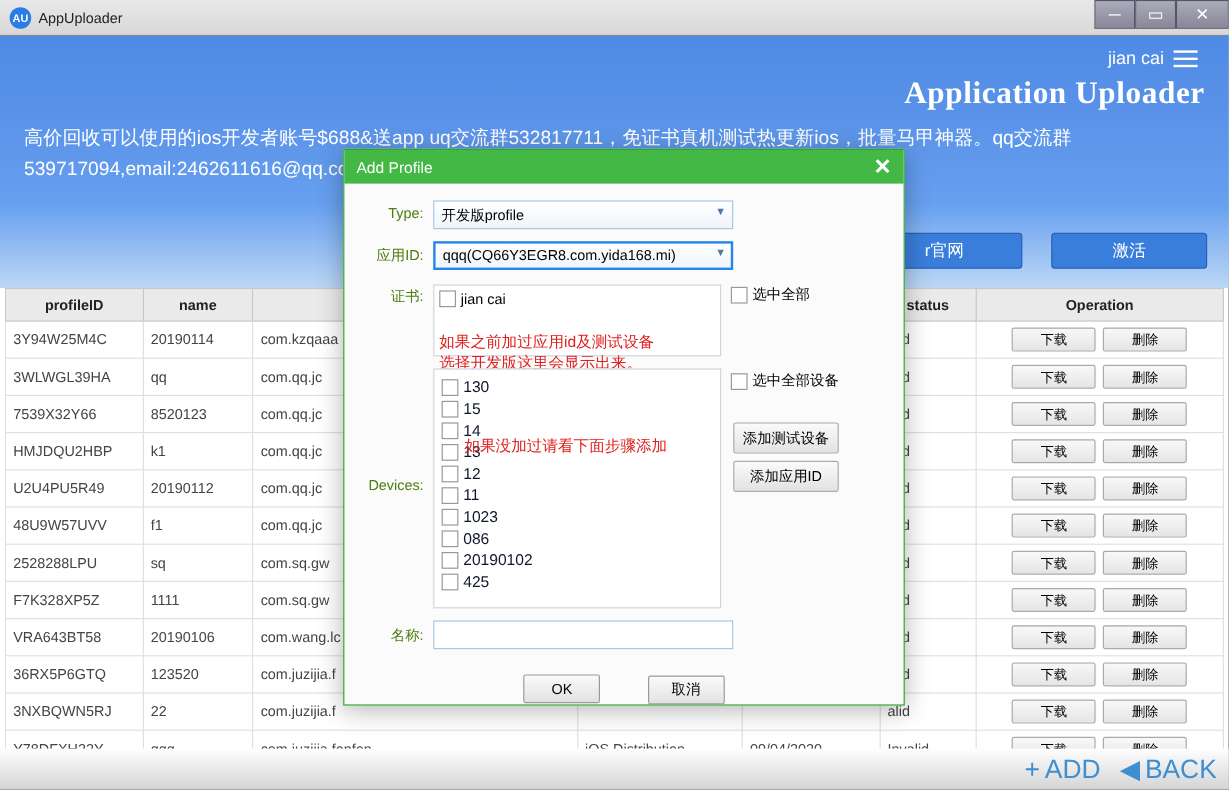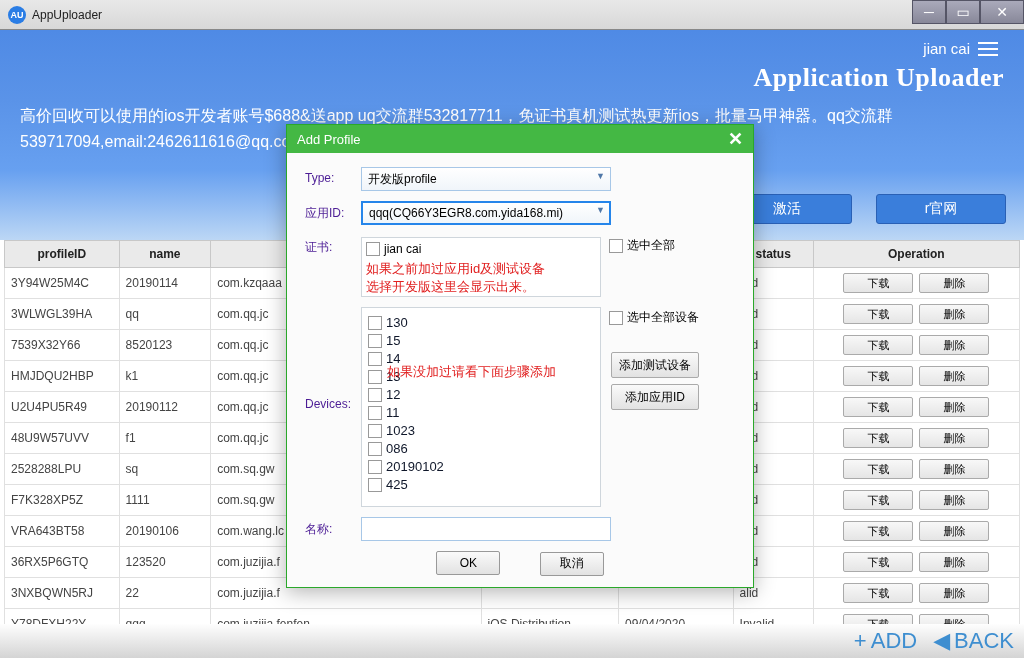--- a/index.html
+++ b/index.html
@@ -26,36 +26,36 @@
     td { border: 1px solid #e0e0e0; padding: 5px 6px; color: #444; white-space: nowrap; overflow: hidden; }
     .opcell { display: flex; gap: 6px; justify-content: center; }
     .opbtn { width: 70px; height: 20px; background: linear-gradient(#f8f8f8, #e5e5e5); border: 1px solid #aaa; border-radius: 2px; font-size: 11px; cursor: pointer; }
     .footer { position: absolute; bottom: 0; left: 0; right: 0; height: 34px; background: linear-gradient(to bottom, #fefefe, #d4d4d4); display: flex; justify-content: flex-end; align-items: center; padding: 0 10px; gap: 16px; }
     .footlink { font-size: 22px; color: #3e8ed0; cursor: pointer; display: flex; align-items: center; gap: 4px; }
     .modal { position: absolute; top: 94px; left: 286px; width: 468px; height: 464px; background: #fbfbfb; border: 1px solid #2aa82a; box-shadow: 0 4px 20px rgba(0,0,0,0.3); z-index: 10; }
     .modal-head { height: 28px; background: #44b844; color: #fff; display: flex; align-items: center; justify-content: space-between; padding: 0 10px; font-size: 13px; }
     .closex { font-size: 18px; cursor: pointer; font-weight: bold; }
     .modal-body { padding: 14px 18px 10px 18px; }
     .frow { display: flex; align-items: flex-start; margin-bottom: 10px; }
-    .flabel { width: 56px; text-align: left; padding-top: 4px; padding-right: 8px; color: #4c1d95; font-size: 12px; }
+    .flabel { width: 56px; text-align: right; padding-top: 4px; padding-right: 8px; color: #4d7c0f; font-size: 12px; }
     .fcontrol { flex: 1; position: relative; }
     .fselect { width: 250px; height: 24px; border: 1px solid #a7c7e7; background: linear-gradient(#fff,#f0f5fa); padding-left: 6px; font-size: 12px; -webkit-appearance: none; appearance: none; position: relative; }
     .selwrap { position: relative; width: 250px; }
     .selwrap::after { content: "▼"; position: absolute; right: 6px; top: 4px; font-size: 9px; color: #5078a8; pointer-events: none; }
     .focused { border: 2px solid #2585ea; }
     .certbox { border: 1px solid #cfd6dc; height: 60px; width: 240px; margin-top: 2px; background: #fff; position: relative; padding: 4px; }
     .chk { display: inline-block; width: 14px; height: 14px; border: 1px solid #999; background: #fff; vertical-align: middle; margin-right: 4px; }
     .redtxt { color: #e12020; font-size: 13px; }
     .devbox { border: 1px solid #cfd6dc; height: 200px; width: 240px; background: #fff; overflow-y: scroll; padding: 4px 6px; }
     .devitem { display: flex; align-items: center; margin: 3px 0; font-size: 13px; color: #0f172a; }
     .side-btns { position: absolute; left: 248px; top: 0; display: flex; flex-direction: column; gap: 6px; align-items: flex-end; }
     .side-chk { display: flex; align-items: center; font-size: 12px; margin-bottom: 4px; }
     .graybtn { width: 88px; height: 26px; background: linear-gradient(#fafafa,#e2e2e2); border: 1px solid #aaa; border-radius: 2px; font-size: 12px; cursor: pointer; }
     .nameinp { width: 250px; height: 24px; border: 1px solid #a7c7e7; padding-left: 6px; }
-    .modal-foot { text-align: center; margin-top: 10px; }
+    .modal-foot { text-align: center; margin-top: 21px; }
     .mbtn { width: 64px; height: 24px; background: linear-gradient(#fafafa,#e2e2e2); border: 1px solid #999; border-radius: 2px; font-size: 12px; margin: 0 18px; cursor: pointer; }
   </style>
 </head>
 <body>
 
 <div class="window">
   <div class="titlebar">
     <div class="titlebar-icon">AU</div>
     <span class="title-text">AppUploader</span>
     <div class="win-controls">
@@ -70,22 +70,22 @@
       <div class="userline">
         <span>jian cai</span>
         <span class="menu-icon"></span>
       </div>
       <div class="apptitle">Application Uploader</div>
       <div class="banner">
         <div>高价回收可以使用的ios开发者账号$688&amp;送app uq交流群532817711，免证书真机测试热更新ios，批量马甲神器。qq交流群</div>
         <div>539717094,email:2462611616@qq.com 淘宝id:2462611616</div>
       </div>
       <div class="btnrow">
+        <button class="bluebtn">r官网</button>
         <button class="bluebtn">激活</button>
-        <button class="bluebtn">r官网</button>
       </div>
     </div>
 
     <div class="tablewrap">
       <table>
         <thead>
           <tr>
             <th style="width:100px">profileID</th>
             <th style="width:80px">name</th>
             <th style="width:236px">appID</th>
@@ -298,21 +298,21 @@
           </div>
         </div>
         <div class="frow">
           <div class="flabel">证书:</div>
           <div class="fcontrol" style="position:relative;">
             <div class="certbox">
               <div style="display:flex;align-items:center;">
                 <span class="chk"></span>
                 <span>jian cai</span>
               </div>
-              <div style="margin-top:4px;">
+              <div style="margin-top:20px;">
                 <div class="redtxt">如果之前加过应用id及测试设备</div>
                 <div class="redtxt">选择开发版这里会显示出来。</div>
               </div>
             </div>
             <div style="position:absolute; left:248px; top:2px;" class="side-chk">
               <span class="chk"></span>
               <span>选中全部</span>
             </div>
           </div>
         </div>

